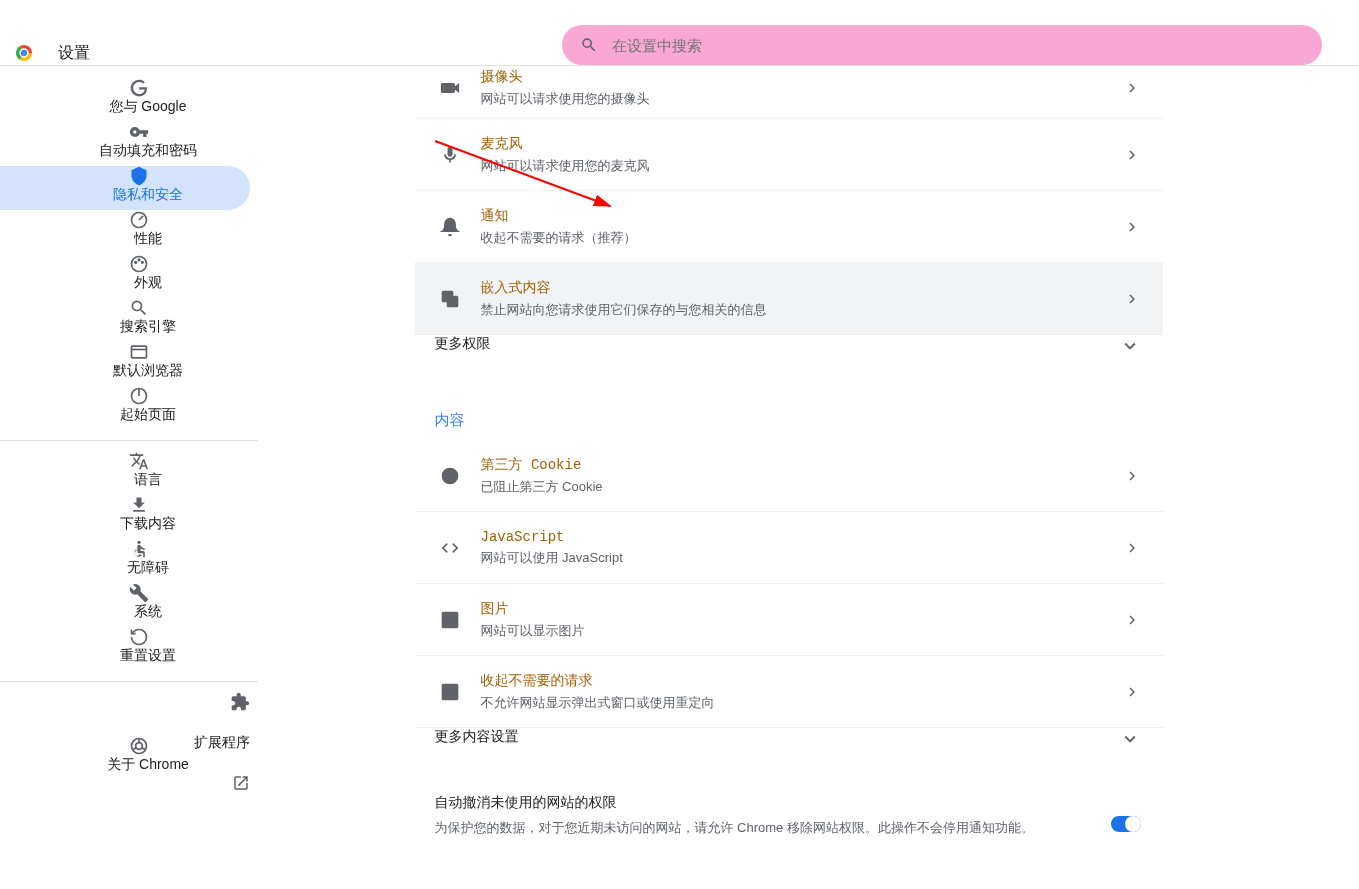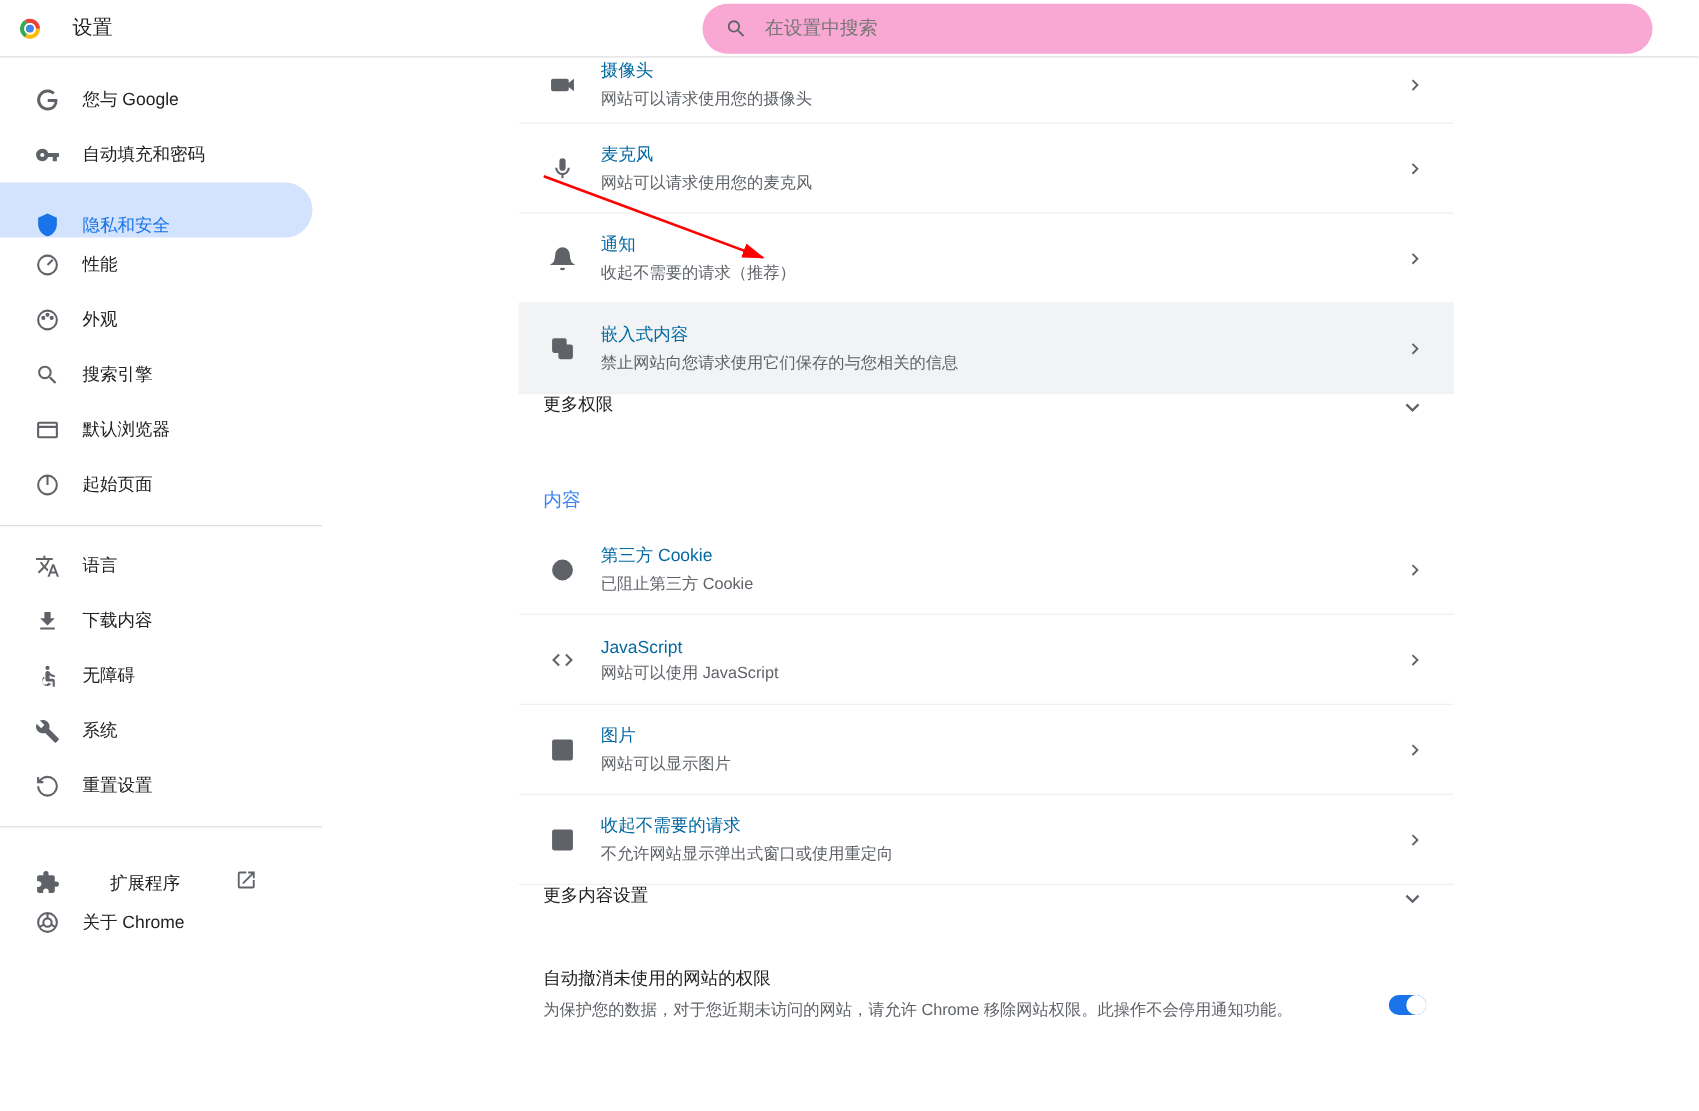--- a/index.html
+++ b/index.html
@@ -1,50 +1,50 @@
 <!DOCTYPE html>
 <html><head>
   <meta charset="utf-8">
   <style>
     * { margin: 0; padding: 0; box-sizing: border-box; }
     body { font-family: "Microsoft YaHei", Arial, sans-serif; font-size: 14px; color: #202124; background: #fff; width: 1359px; height: 889px; overflow: hidden; }
 
     
-    .header { height: 46px; display: flex; align-items: center; border-bottom: 1px solid #e0e0e0; }
+    .header { height: 66px; display: flex; align-items: flex-end; border-bottom: 1px solid #e0e0e0; }
     .header-left { display: flex; align-items: center; padding-left: 12px; width: 258px; }
     .chrome-logo { width: 24px; height: 24px; margin-right: 22px; }
     .header-title { font-size: 16px; color: #202124; }
     .search-wrap { flex: 1; display: flex; justify-content: flex-start; padding-left: 304px; }
     .search-box { width: 760px; height: 40px; background: #f9a8d4; border-radius: 40px; display: flex; align-items: center; padding: 0 18px; }
     .search-box svg { flex-shrink: 0; }
     .search-input { border: none; background: transparent; outline: none; margin-left: 14px; font-size: 15px; color: #5f6368; width: 100%; }
 
     .body { display: flex; height: calc(100% - 66px); }
 
     
     .sidebar { width: 258px; padding-top: 12px; flex-shrink: 0; }
-    .nav-item { display: flex; align-items: center; height: 44px; padding-left: 28px; border-radius: 0 22px 22px 0; cursor: pointer; margin-right: 8px; }
-    .nav-item.active { background: #d3e3fd; color: #1a73e8; align-items: flex-end; }
+    .nav-item { display: flex; align-items: center; height: 44px; padding-left: 28px; border-radius: 0 22px 22px 0; cursor: pointer; margin-right: 8px; flex-direction: column; }
+    .nav-item.active { background: #d3e3fd; color: #1a73e8; }
     .nav-item.active .nav-icon { fill: #1a73e8; color:#1a73e8; }
     .nav-icon { width: 20px; height: 20px; fill: #5f6368; color:#5f6368; flex-shrink: 0; display:flex; align-items:center; justify-content:center;}
     .nav-label { margin-left: 18px; font-size: 14px; }
     .nav-divider { height: 1px; background: #e0e0e0; margin: 10px 0; }
     .nav-ext { display: flex; align-items: flex-end; gap: 22px; }
     .ext-launch { margin-left: 22px; }
 
     
     .main { flex: 1; overflow-y: auto; display: flex; justify-content: center; }
     .content { width: 748px; margin-left: -40px; }
     .setting-row { display: flex; align-items: center; min-height: 72px; padding: 10px 22px 10px 4px; border-bottom: 1px solid #f0f0f0; cursor: pointer; }
     .setting-row.highlighted { background: #f1f3f4; }
     .setting-row.first-cut { padding-top: 2px; min-height: 52px;}
     .setting-icon-col { width: 62px; display: flex; justify-content: center; }
     .setting-icon { width: 20px; height: 20px; fill: #5f6368; color:#5f6368; }
     .setting-text { flex: 1; }
-    .setting-title { font-size: 14px; color: #0369a1; margin-bottom: 4px; }
+    .setting-title { font-size: 14px; color: #a16207; margin-bottom: 4px; font-family: Liberation Mono, monospace; }
     .setting-desc { font-size: 13px; color: #5f6368; }
     .setting-more { display: flex; align-items: flex-start; min-height: 48px; padding: 0 22px 0 20px; cursor: pointer; }
     .setting-more .label { flex: 1; font-size: 14px; }
     .section-label { font-size: 15px; color: #3b82f6; padding: 28px 0 10px 20px; }
     .auto-revoke { padding: 18px 22px 18px 20px; display: flex; align-items: flex-start; gap: 48px; }
     .auto-revoke-text { flex: 1; }
     .auto-revoke-title { font-size: 14px; margin-bottom: 6px; }
     .auto-revoke-desc { font-size: 13px; color: #5f6368; line-height: 1.6; }
 
     .toggle { width: 36px; height: 16px; background: #1a73e8; border-radius: 10px; position: relative; flex-shrink: 0; margin-top: 22px; }

